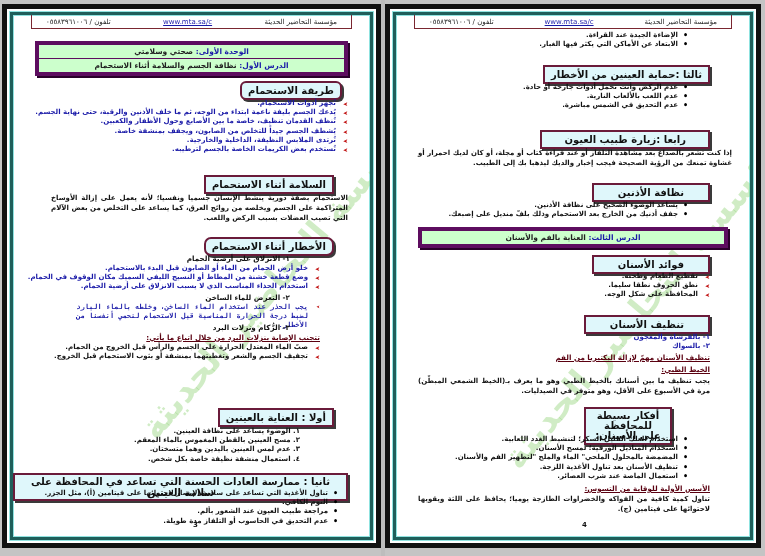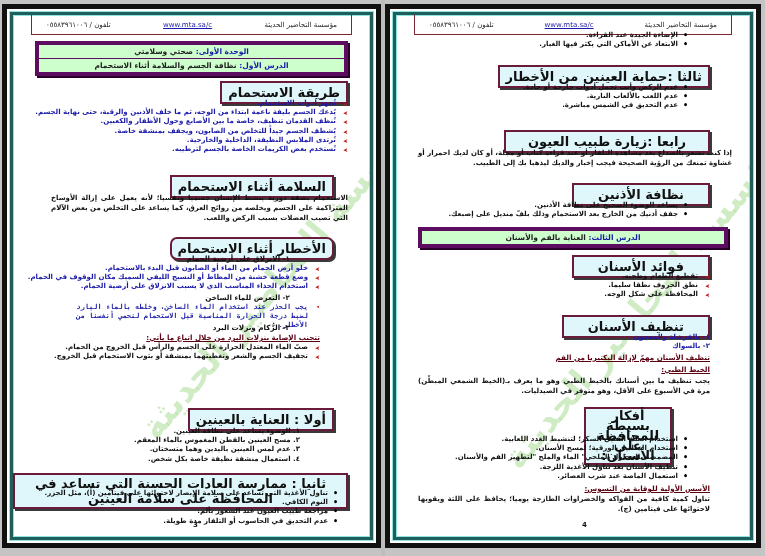--- a/index.html
+++ b/index.html
@@ -3,26 +3,26 @@
 <meta charset="utf-8">
 <style>
   * { box-sizing: border-box; margin: 0; padding: 0; }
   html, body { width: 765px; height: 556px; overflow: hidden; background: #c9c9c9; font-family: "DejaVu Sans", sans-serif; }
   .spread { position: relative; width: 765px; height: 556px; background: #c4c4c4; }
   .page-outer { position: absolute; top: 4px; width: 379px; height: 544px; background: #111; padding: 5px; }
   .page-outer.left { left: 2px; }
   .page-outer.right { left: 385px; width: 376px; }
   .page-inner { width: 100%; height: 100%; background: #fff; padding: 3px; position: relative; }
   .page-frame { width: 100%; height: 100%; border: 3px solid #1f5e5a; box-shadow: inset 0 0 0 1px #8fe3e0, 0 0 0 1px #8fe3e0; position: relative; background: #fff; overflow: hidden; }
-  .header-band { position: absolute; top: 0; left: 18px; right: 18px; height: 20px; border: 1px solid #7a2630; border-top: none; display: flex; justify-content: space-between; align-items: center; padding: 0 14px; font-size: 7px; color: #222; direction: ltr; }
+  .header-band { position: absolute; top: 0; left: 18px; right: 18px; height: 14px; border: 1px solid #7a2630; border-top: none; display: flex; justify-content: space-between; align-items: center; padding: 0 14px; font-size: 7px; color: #222; direction: ltr; }
   .header-band .url { color: #1a1aa8; text-decoration: underline; }
   .title-block { position: absolute; left: 22px; right: 22px; border: 3px solid #5d0d5f; box-shadow: 2px 2px 0 #2a002a; background: #5d0d5f; direction: rtl; }
   .title-row { background: #ccffcc; margin: 1px; height: 13px; text-align: center; font-size: 7.5px; font-weight: bold; color: #222; line-height: 13px; }
   .title-row .k { color: #1a1aa8; }
-  .sec-box { position: absolute; border: 2px solid #6a1b3a; background: #dff7fb; box-shadow: 2px 2px 0 #3a3a3a; font-size: 13px; font-weight: bold; text-align: center; direction: rtl; color: #111; padding: 2px 6px; }
+  .sec-box { position: absolute; border: 2px solid #6a1b3a; background: #dff7fb; box-shadow: 2px 2px 0 #3a3a3a; font-size: 10px; font-weight: bold; text-align: center; direction: rtl; color: #111; padding: 2px 6px; }
   .list { position: absolute; direction: rtl; font-size: 7px; font-weight: bold; line-height: 9.2px; }
   .list li { list-style: none; position: relative; padding-right: 12px; white-space: nowrap; }
   .list.arrow li::before { content: "➤"; position: absolute; right: 0; color: #c01010; transform: scaleX(-1); font-size: 6px; }
   .list.bullet li::before { content: "•"; position: absolute; right: 2px; color: #000; font-size: 8px; }
   .list.blue { color: #1a1aa8; }
   .list.black { color: #111; }
   .para { position: absolute; direction: rtl; font-size: 7px; font-weight: bold; line-height: 10px; color: #111; text-align: justify; }
   .subhead { position: absolute; direction: rtl; font-size: 7.2px; font-weight: bold; color: #111; white-space: nowrap; }
   .subhead.ul { text-decoration: underline; color: #5a0010; }
   .page-num { position: absolute; bottom: 8px; font-size: 7px; font-weight: bold; color: #111; }
@@ -50,21 +50,21 @@
             <span>صحتي وسلامتي</span>
           </div>
           <div class="title-row">
             <span class="k">الدرس الأول:</span>
             <span>نظافة الجسم والسلامة أثناء الاستحمام</span>
           </div>
         </div>
 
         <div class="watermark" style="left:60px; top:240px;">مؤسسة التحاضير الحديثة</div>
 
-        <div class="sec-box" style="top:66px; right:22px;">طريقة الاستحمام</div>
+        <div class="sec-box" style="top:66px; right:28px;border-radius:6px;">طريقة الاستحمام</div>
         <ul class="list arrow blue" style="top:84px; right:22px;">
           <li>تُجهز أدوات الاستحمام.</li>
           <li>يُدعك الجسم بليفة ناعمة ابتداء من الوجه، ثم ما خلف الأذنين والرقبة، حتى نهاية الجسم.</li>
           <li>تُنظف القدمان تنظيف، خاصة ما بين الأصابع وحول الأظفار والكعبين.</li>
           <li>يُشطف الجسم جيداً للتخلص من الصابون، ويجفف بمنشفة خاصة.</li>
           <li>تُرتدى الملابس النظيفة، الداخلية والخارجية.</li>
           <li>تُستخدم بعض الكريمات الخاصة بالجسم لترطيبه.</li>
         </ul>
 
         <div class="sec-box" style="top:160px; right:36px;">السلامة أثناء الاستحمام</div>

